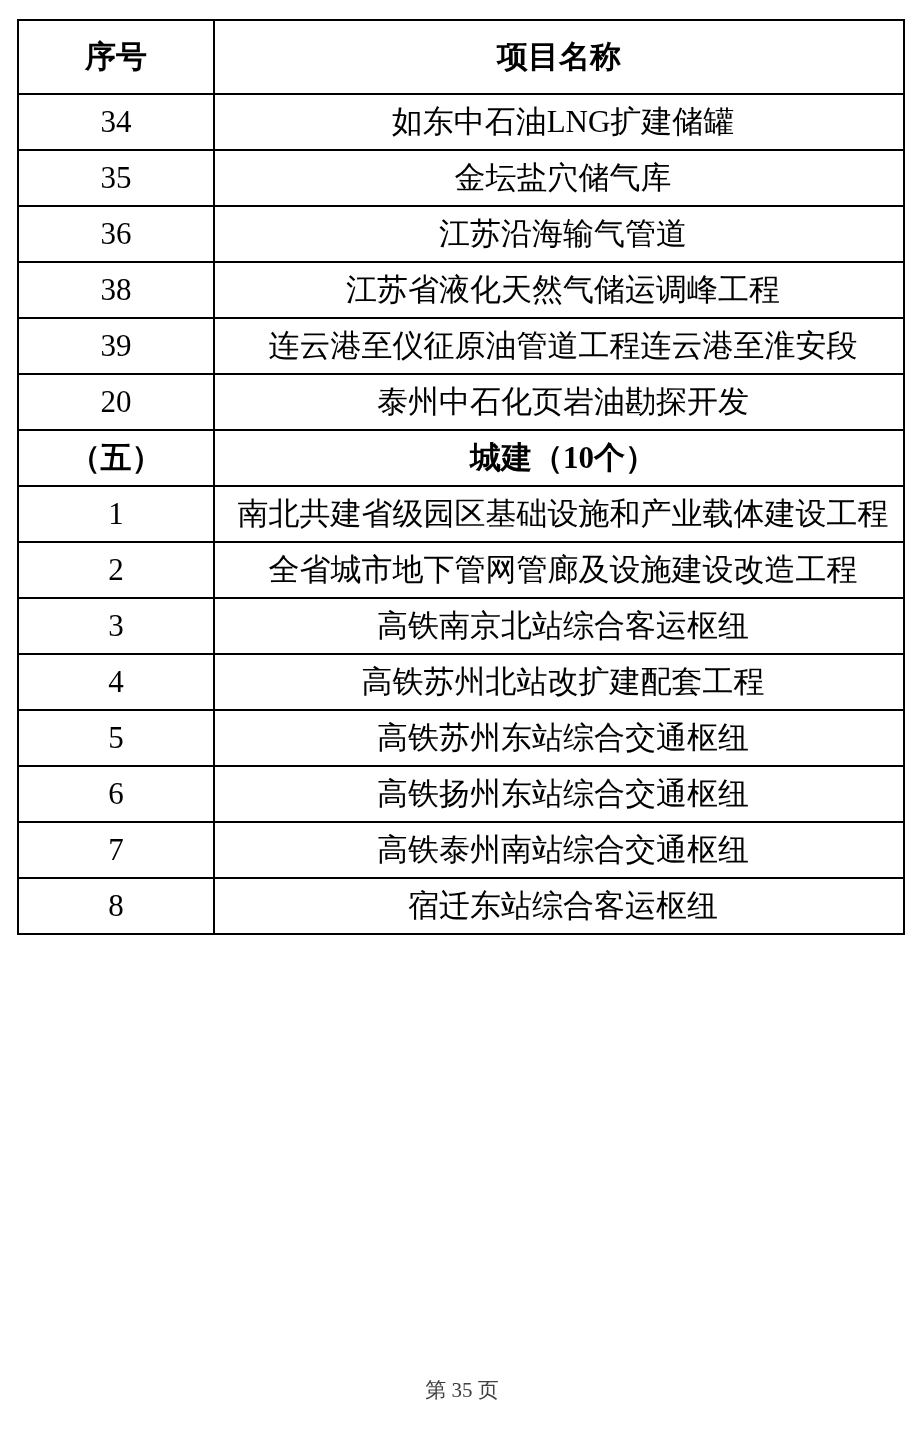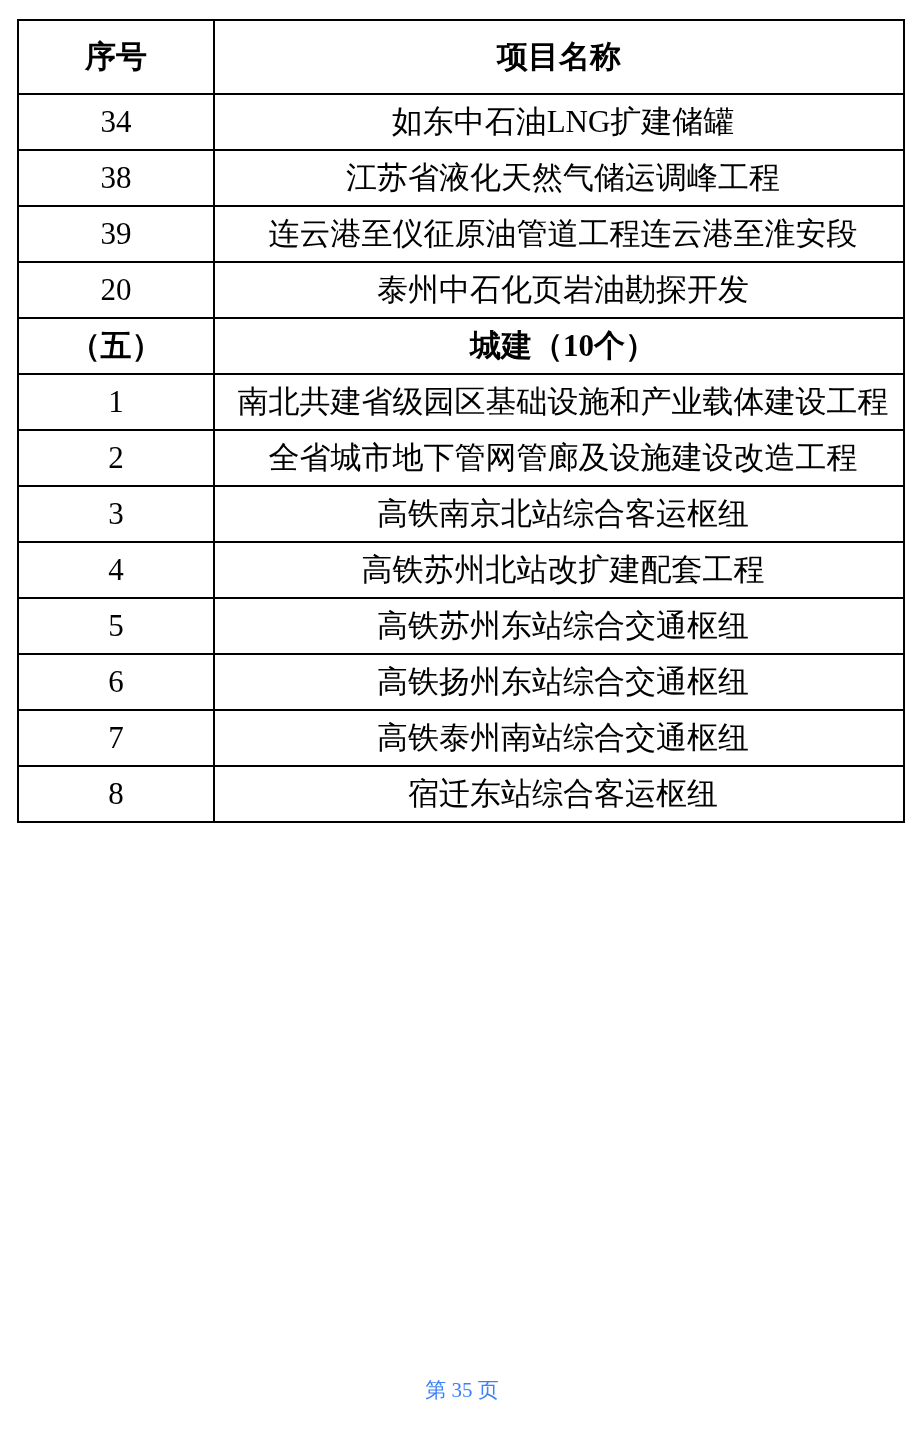--- a/index.html
+++ b/index.html
@@ -57,21 +57,21 @@
   tr.data-row.bold td {
     font-weight: bold;
   }
   .footer {
     position: absolute;
     left: 0;
     top: 1376px;
     width: 924px;
     text-align: center;
     font-size: 21px;
-    color: #3b82f6;
+    color: #404040;
   }
 </style>
 </head>
 <body>
 
 <div class="page">
 
   <div class="table-wrap">
     <table class="projects">
       <thead>
@@ -79,21 +79,29 @@
           <th class="col-index">序号</th>
           <th class="col-name">项目名称</th>
         </tr>
       </thead>
       <tbody id="table-body">
   <tr class="data-row">
     <td class="col-index">34</td>
     <td class="col-name">如东中石油LNG扩建储罐</td>
   </tr>
 
+  <tr class="data-row">
+    <td class="col-index">35</td>
+    <td class="col-name">金坛盐穴储气库</td>
+  </tr>
 
+  <tr class="data-row">
+    <td class="col-index">36</td>
+    <td class="col-name">江苏沿海输气管道</td>
+  </tr>
 
 
   <tr class="data-row">
     <td class="col-index">38</td>
     <td class="col-name">江苏省液化天然气储运调峰工程</td>
   </tr>
 
   <tr class="data-row">
     <td class="col-index">39</td>
     <td class="col-name">连云港至仪征原油管道工程连云港至淮安段</td>

